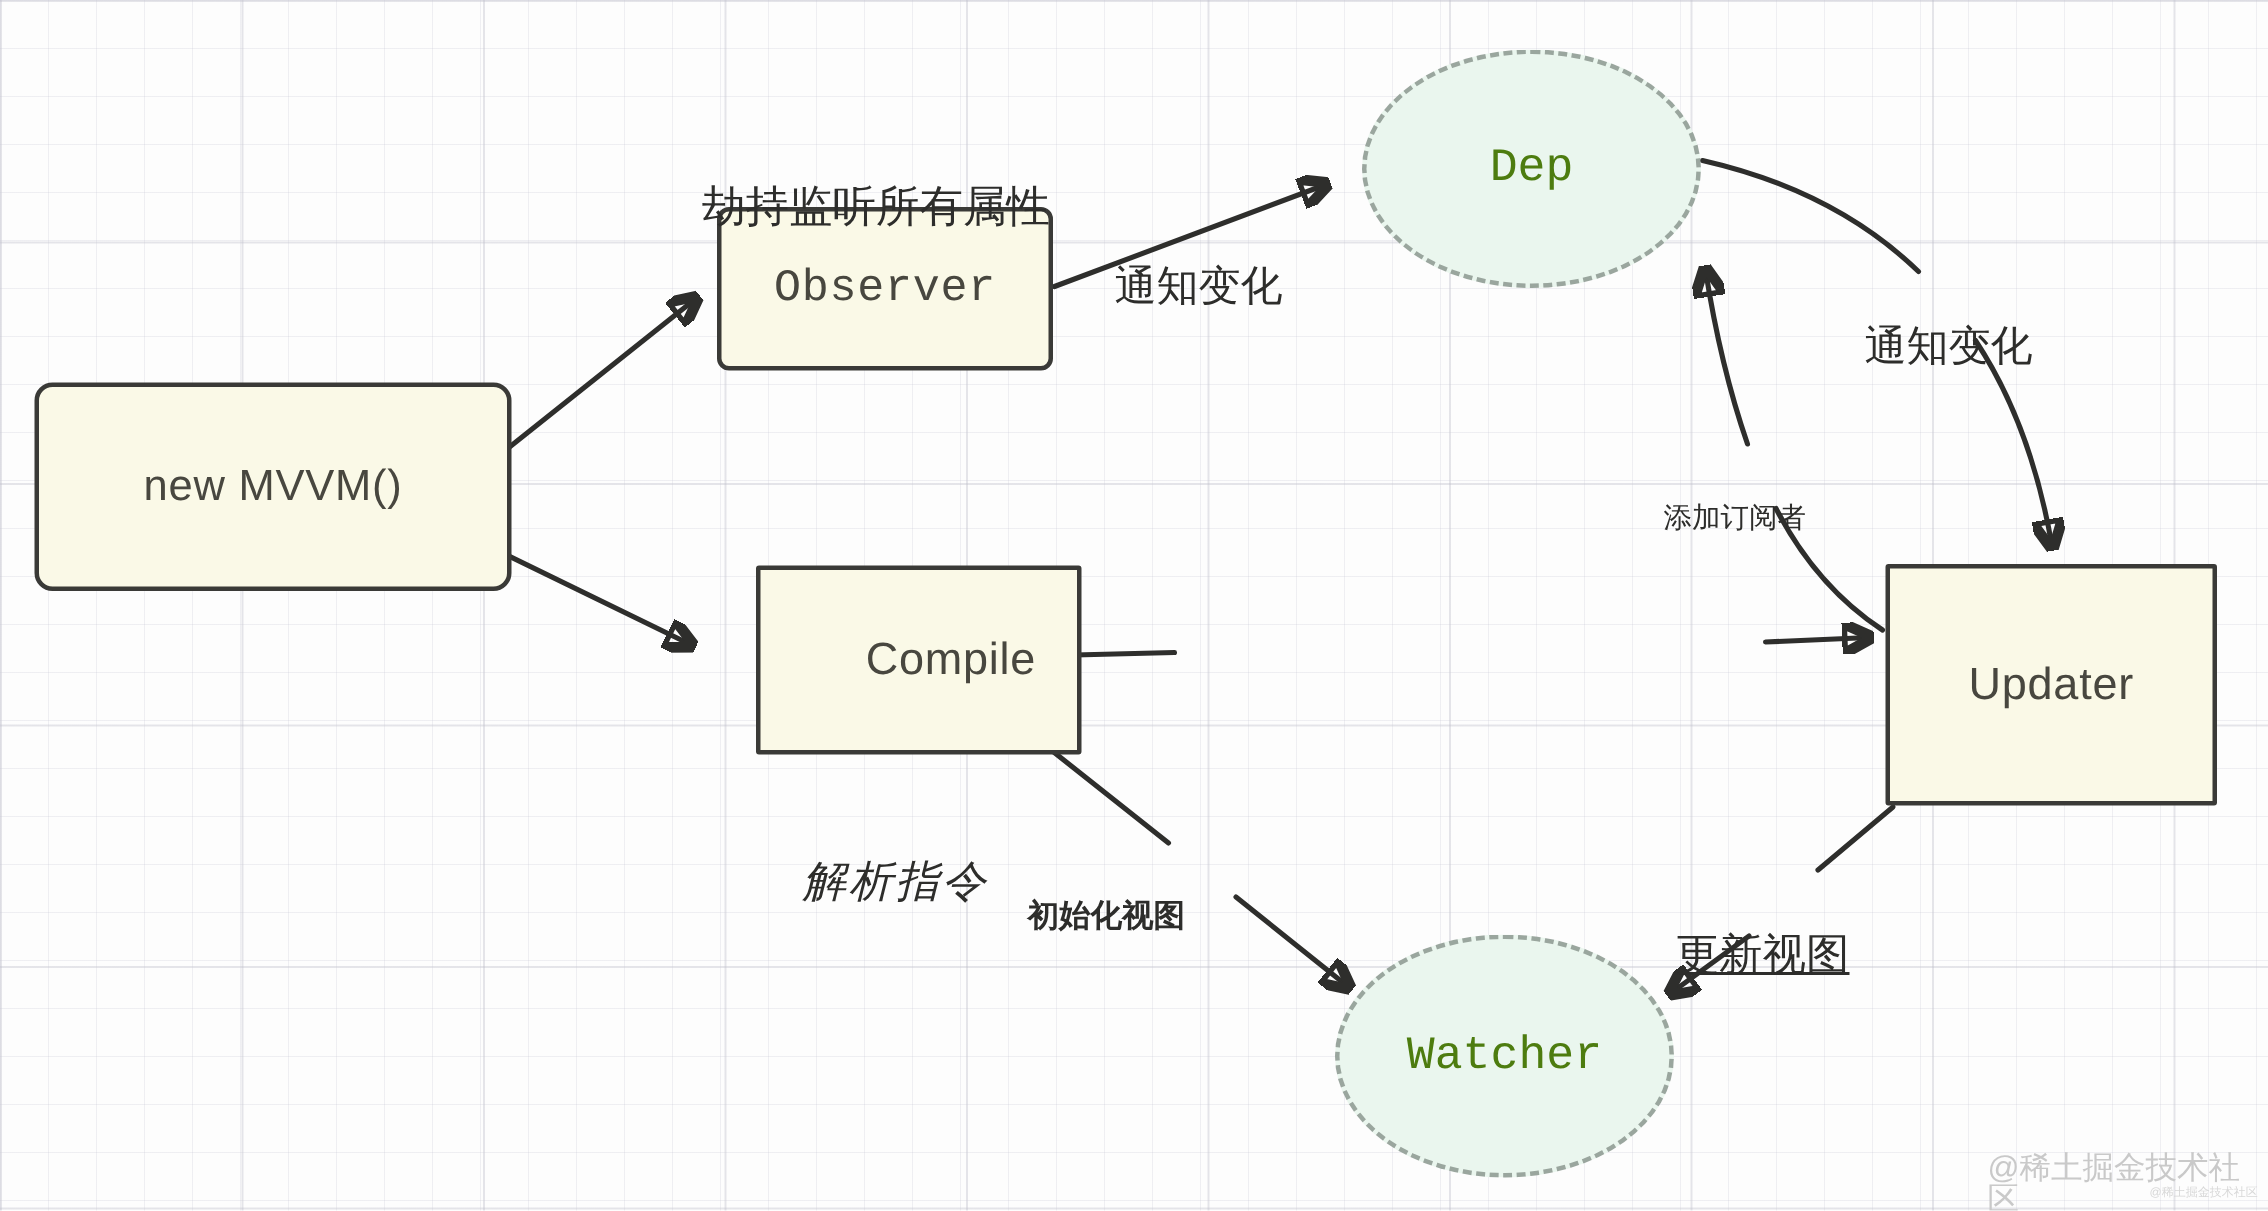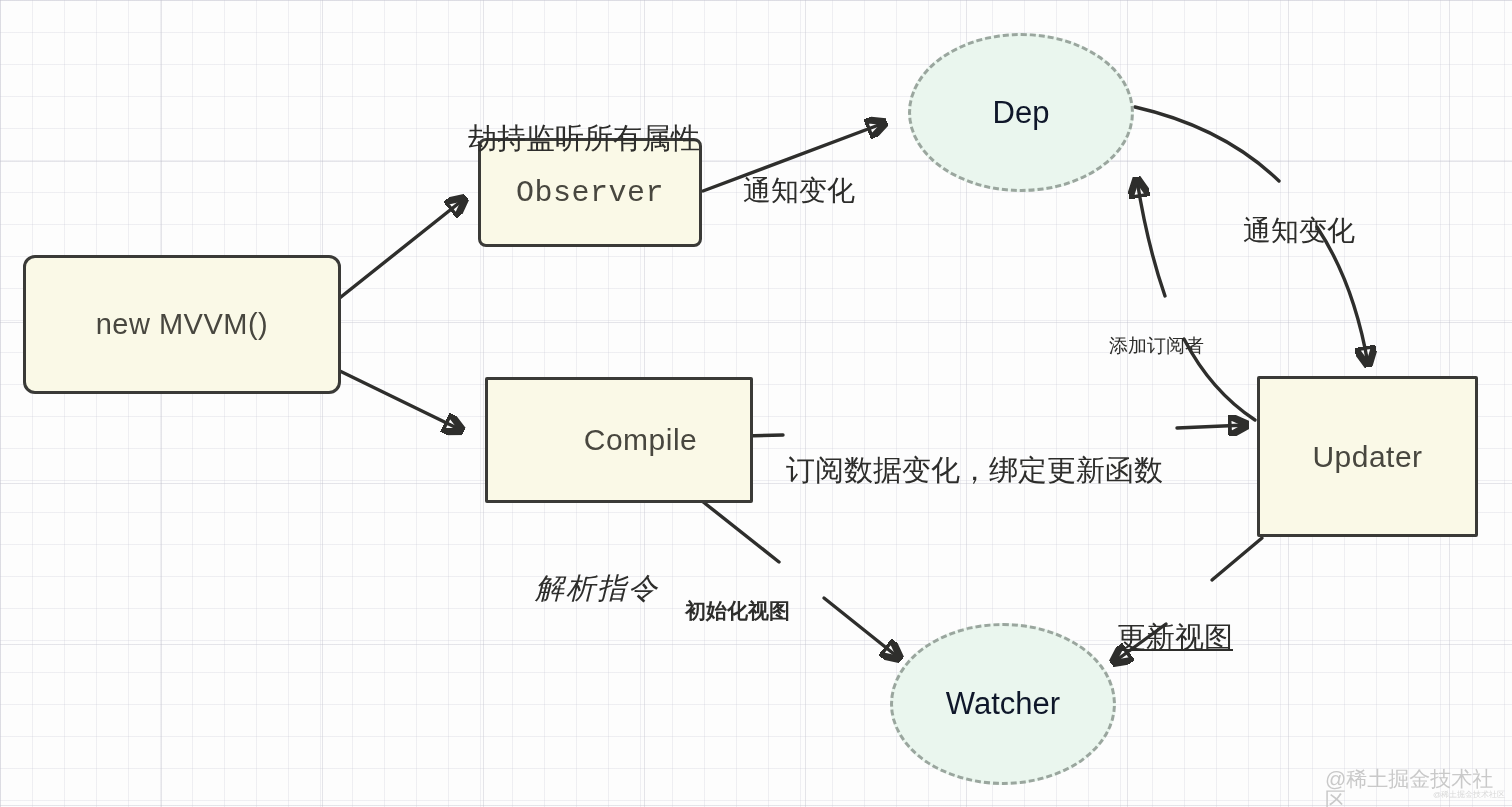--- a/index.html
+++ b/index.html
@@ -28,22 +28,23 @@
     font-size:30px;
     letter-spacing:0.5px;
   }
   .ellipse{
     position:absolute;
     box-sizing:border-box;
     display:flex;align-items:center;justify-content:center;
     background:#eaf6ee;
     border:3px dashed #9aa69e;
     border-radius:50%;
-    color:#0f172a;
+    color:#4d7c0f;
     font-size:31px;
+    font-family:Liberation Mono, monospace;
   }
   .lbl{
     position:absolute;
     color:#2d2d2b;
     white-space:nowrap;
     line-height:1;
     margin-top:36px;
   }
   .watermark{
     position:absolute;
@@ -83,21 +84,21 @@
   </svg>
 
   <div class="node" style="left:23px;top:255px;width:318px;height:139px;border-radius:12px;font-size:29px;">
     <span>new MVVM()</span>
   </div>
 
   <div class="node" style="left:478px;top:138px;width:224px;height:109px;border-radius:8px;font-family:Liberation Mono, monospace;">
     <span>Observer</span>
   </div>
 
-  <div class="node" style="left:485px;top:377px;width:268px;height:126px;border-radius:2px;padding-left:43px;">
+  <div class="node" style="left:504px;top:377px;width:217px;height:126px;border-radius:2px;padding-left:43px;">
     <span>Compile</span>
   </div>
 
   <div class="node" style="left:1257px;top:376px;width:221px;height:161px;border-radius:2px;">
     <span>Updater</span>
   </div>
 
   <div class="ellipse" style="left:908px;top:33px;width:226px;height:159px;">
     <span>Dep</span>
   </div>
@@ -107,21 +108,20 @@
   </div>
 
   <div class="lbl" style="left:468px;top:88px;font-size:29px;">劫持监听所有属性</div>
 
   <div class="lbl" style="left:743px;top:141px;font-size:28px;">通知变化</div>
 
   <div class="lbl" style="left:1243px;top:181px;font-size:28px;">通知变化</div>
 
   <div class="lbl" style="left:1109px;top:300px;font-size:19px;">添加订阅者</div>
 
-  <div class="lbl" style="left:786px;top:420px;font-size:29px;">订阅数据变化，绑定更新函数</div>
 
   <div class="lbl" style="left:535px;top:538px;font-size:29px;letter-spacing:2px;font-style:italic;">解析指令</div>
 
   <div class="lbl" style="left:685px;top:564px;font-size:21px;font-weight:bold;">初始化视图</div>
 
   <div class="lbl" style="left:1117px;top:587px;font-size:29px;text-decoration:underline;">更新视图</div>
 
   <div class="watermark" style="left:1325px;top:768px;font-size:21px;">@稀土掘金技术社区</div>
   <div class="watermark-sm" style="left:1433px;top:791px;font-size:8px;">@稀土掘金技术社区</div>
 

